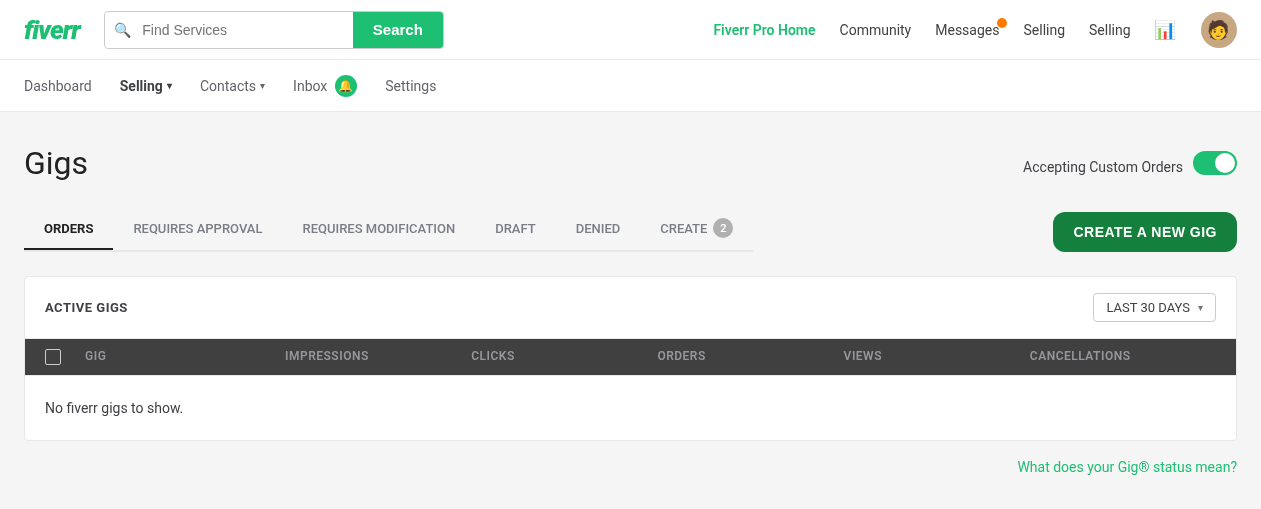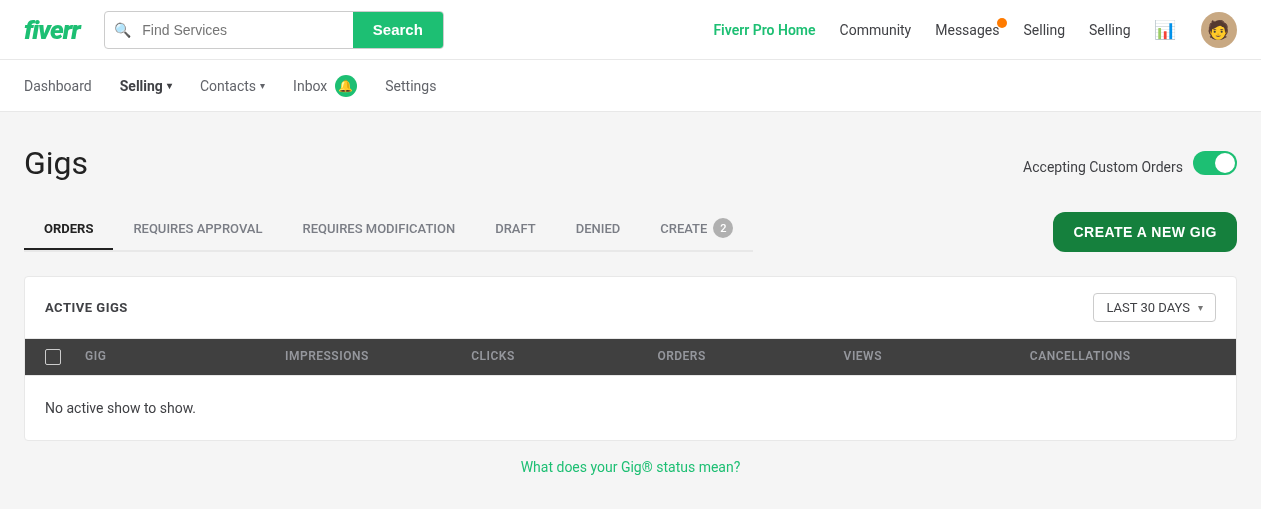--- a/index.html
+++ b/index.html
@@ -287,21 +287,21 @@
       text-transform: uppercase;
     }
     .no-gigs-row {
       padding: 24px 20px;
       font-size: 14px;
       color: #404145;
     }
 
     
     .footer-link-row {
-      text-align: center;
+      text-align: right;
       padding: 16px 0 8px;
     }
     .footer-link {
       font-size: 14px;
       color: #1dbf73;
       cursor: pointer;
       text-decoration: none;
     }
 
     .checkbox {
@@ -412,20 +412,20 @@
         <div class="checkbox"></div>
       </div>
       <div class="col-header">GIG</div>
       <div class="col-header">IMPRESSIONS</div>
       <div class="col-header">CLICKS</div>
       <div class="col-header">ORDERS</div>
       <div class="col-header">VIEWS</div>
       <div class="col-header">CANCELLATIONS</div>
     </div>
 
-    <div class="no-gigs-row">No active show to show.</div>
+    <div class="no-gigs-row">No fiverr gigs to show.</div>
   </div>
 
   <div class="footer-link-row">
     <a class="footer-link">What does your Gig® status mean?</a>
   </div>
 
 </div>
 
 </body></html>

